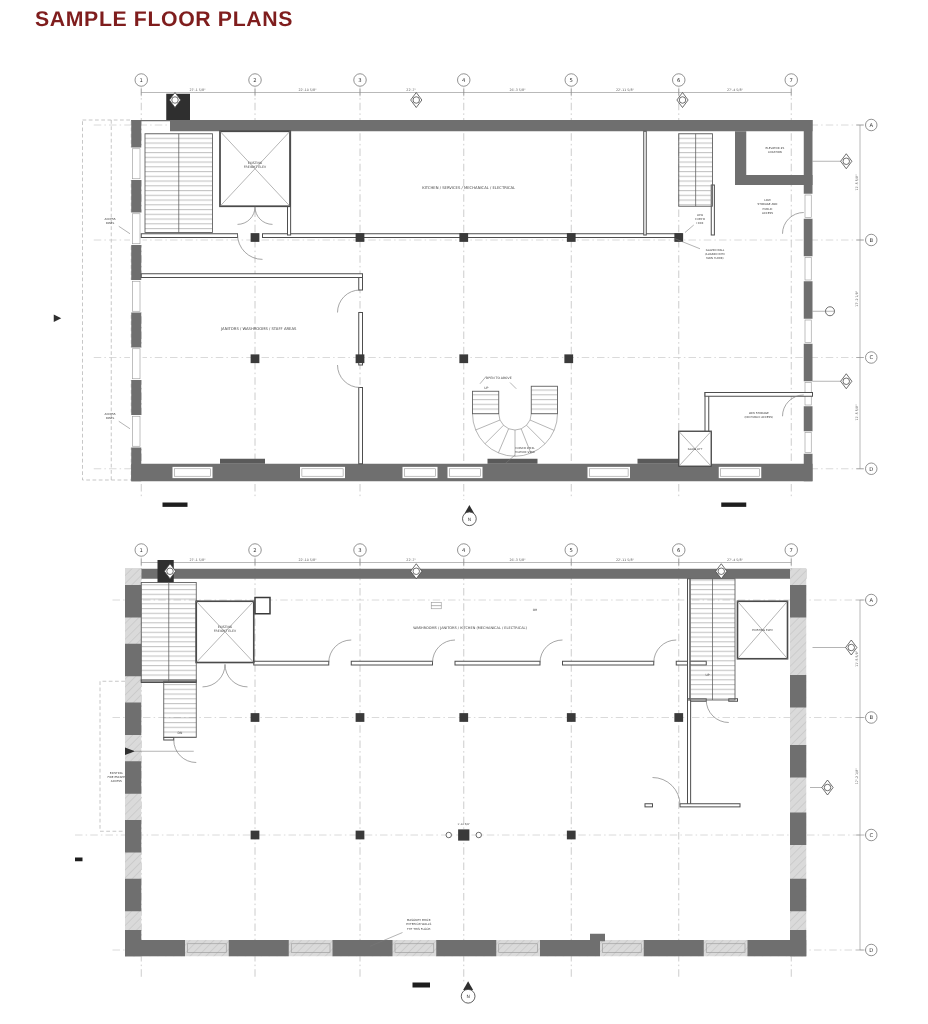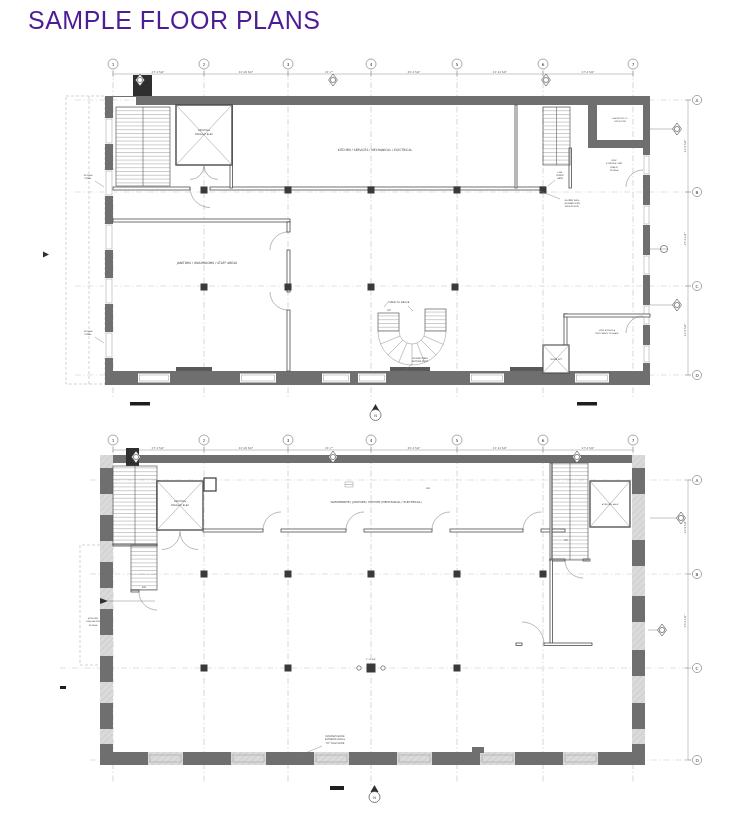--- a/index.html
+++ b/index.html
@@ -1,19 +1,19 @@
 <!DOCTYPE html>
 <html><head>
 <meta charset="utf-8">
 <style>
   html,body{margin:0;padding:0;background:#ffffff;}
   .page{position:relative;width:742px;height:819px;background:#fff;overflow:hidden;
         font-family:"Liberation Sans", sans-serif;}
-  .page-title{position:absolute;left:28px;top:6px;font-size:25px;font-weight:400;
-        color:#4c1d95;letter-spacing:.5px;margin:0;}
+  .page-title{position:absolute;left:28px;top:6px;font-size:17px;font-weight:700;
+        color:#7f1d1d;letter-spacing:.5px;margin:0;}
   svg{position:absolute;left:0;top:0;}
   svg text{font-family:"DejaVu Sans", sans-serif;fill:#3c3c3c;}
   .dimtxt{font-size:2.6px;fill:#555;}
   .bubtxt{font-size:4.2px;fill:#333;}
   .lbl{font-size:2.5px;}
   .lbl-big{font-size:3px;}
   .thinwall{fill:#ffffff;stroke:#4e4e4e;stroke-width:0.8;}
   .xline{stroke:#8a8a8a;stroke-width:0.5;fill:none;}
   .door{stroke:#7d7d7d;stroke-width:0.55;fill:none;}
   .grid-v{stroke:#b5b5b5;stroke-width:0.55;stroke-dasharray:6 2.5 1.2 2.5;}

